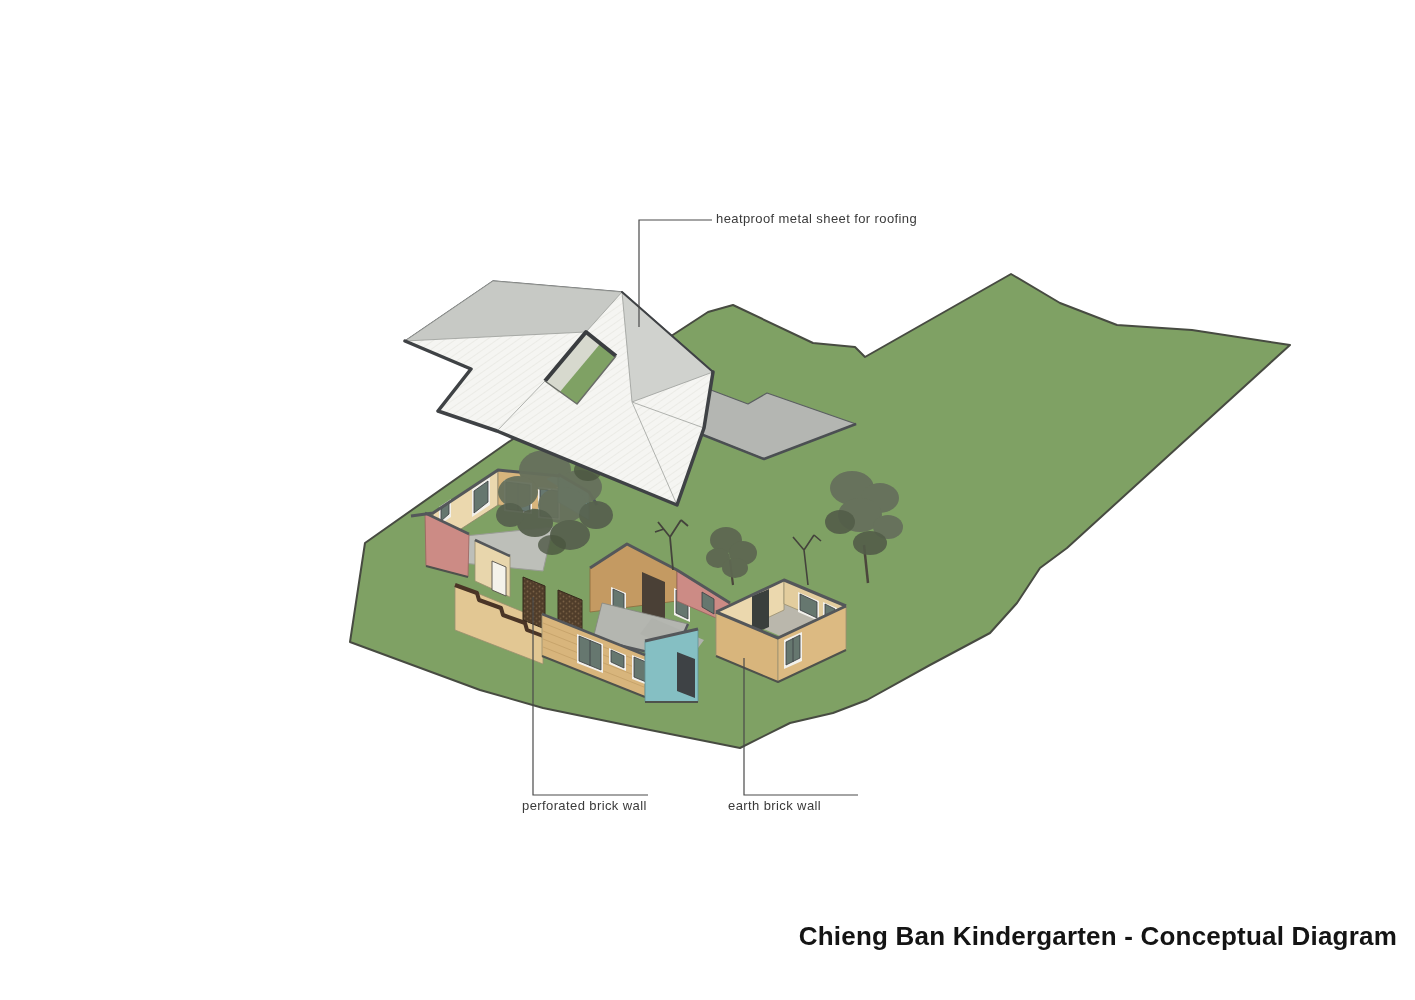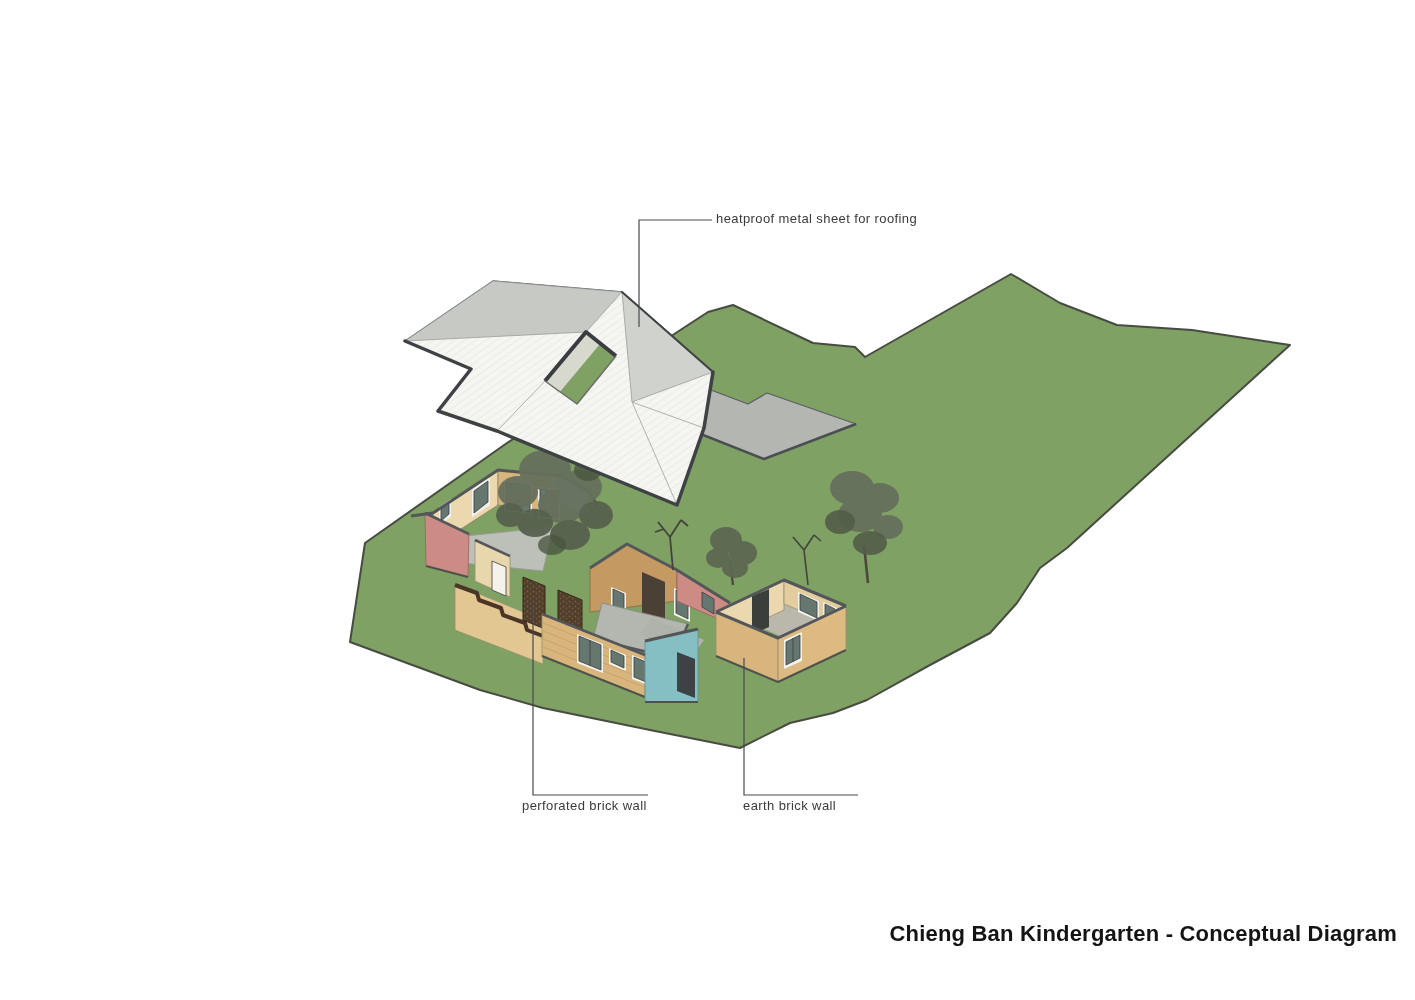--- a/index.html
+++ b/index.html
@@ -1,20 +1,20 @@
 <!DOCTYPE html>
 <html><head>
 <meta charset="utf-8">
 <style>
   html,body{margin:0;padding:0;background:#ffffff;}
   #stage{position:relative;width:1415px;height:1000px;background:#ffffff;overflow:hidden;
          font-family:"Liberation Sans", sans-serif;margin-left:40px;}
   #scene{position:absolute;left:0;top:0;}
   .callout{position:absolute;font-size:13px;letter-spacing:.4px;color:#3a3a3a;white-space:nowrap;}
-  .title{position:absolute;font-size:22px;font-weight:700;color:#141414;letter-spacing:.2px;white-space:nowrap;}
+  .title{position:absolute;font-size:26px;font-weight:700;color:#141414;letter-spacing:.2px;white-space:nowrap;}
 </style>
 </head>
 <body>
 
 <div id="stage">
 
 <svg id="scene" width="1415" height="1000" viewBox="0 0 1415 1000">
   <defs>
     <pattern id="roofHatch" width="6" height="6" patternUnits="userSpaceOnUse" patternTransform="rotate(55)">
       <rect width="6" height="6" fill="#f5f5f2"></rect>
@@ -241,17 +241,17 @@
     <polyline points="672,220 599,220 599,327"></polyline>
     <polyline points="493,597 493,795 608,795"></polyline>
     <polyline points="704,658 704,795 818,795"></polyline>
   </g>
 </svg>
 
 <div class="callout" style="left:676px;top:211px;">heatproof metal sheet for roofing</div>
 
 <div class="callout" style="left:482px;top:798px;">perforated brick wall</div>
 
-<div class="callout" style="left:703px;top:798px;">earth brick wall</div>
+<div class="callout" style="left:688px;top:798px;">earth brick wall</div>
 
 <div class="title" style="right:58px;top:921px;">Chieng Ban Kindergarten - Conceptual Diagram</div>
 
 </div>
 
 </body></html>

